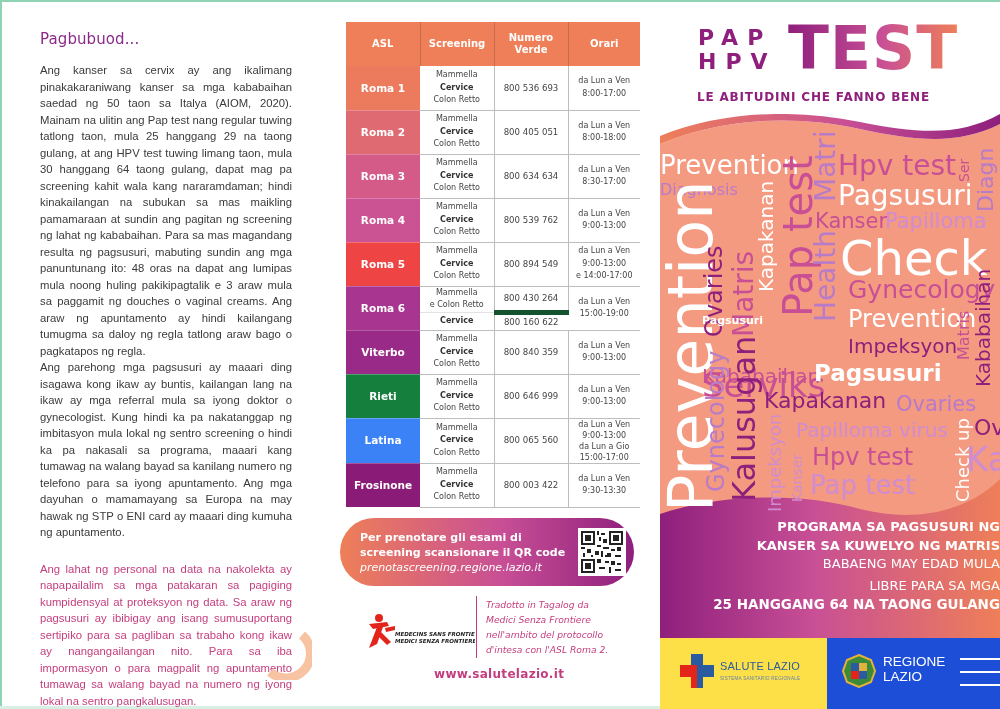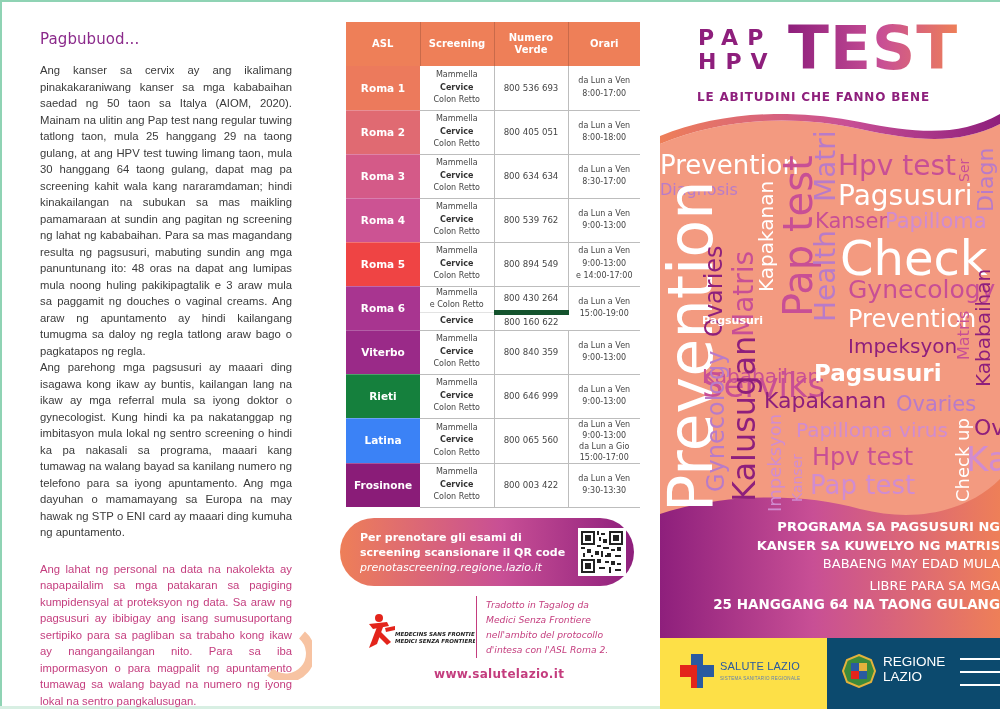--- a/index.html
+++ b/index.html
@@ -56,21 +56,21 @@
 
   .bottom-band { position: absolute; left: 0; top: 505px; width: 340px; height: 132px; }
   .band-text { position: absolute; left: 0; top: 10px; width: 340px; text-align: right; color: #fff; font-family: "DejaVu Sans", sans-serif; }
   .band-h { font-weight: bold; font-size: 13px; line-height: 19px; }
   .band-sub { font-size: 13px; line-height: 18px; margin-top: 4px; }
   .band-strong { font-weight: bold; font-size: 13.5px; line-height: 19px; }
 
   .salute { position: absolute; left: 0; top: 636px; width: 167px; height: 76px; background: #fde047; }
   .salute-name { position: absolute; left: 60px; top: 22px; font-size: 11px; color: #2a5aa0; font-family: "Liberation Sans", sans-serif; letter-spacing: 0.2px; }
   .salute-sub { position: absolute; left: 60px; top: 38px; font-size: 4.5px; color: #5b7db8; letter-spacing: 0.3px; }
-  .regione { position: absolute; left: 167px; top: 636px; width: 173px; height: 71px; background: #0c4a6e; }
+  .regione { position: absolute; left: 167px; top: 636px; width: 173px; height: 71px; background: #1d4ed8; }
   .regione-name { position: absolute; left: 56px; top: 16px; color: #fff; font-size: 13.5px; line-height: 15px; font-family: "Liberation Sans", sans-serif; }
   .reg-lines { position: absolute; left: 133px; top: 20px; width: 40px; }
   .reg-lines div { height: 2px; background: #fff; margin-bottom: 11px; }
 </style>
 </head>
 <body>
 
 <div class="frame-top"></div>
 <div class="frame-left"></div>
 <div class="frame-bottom"></div>

